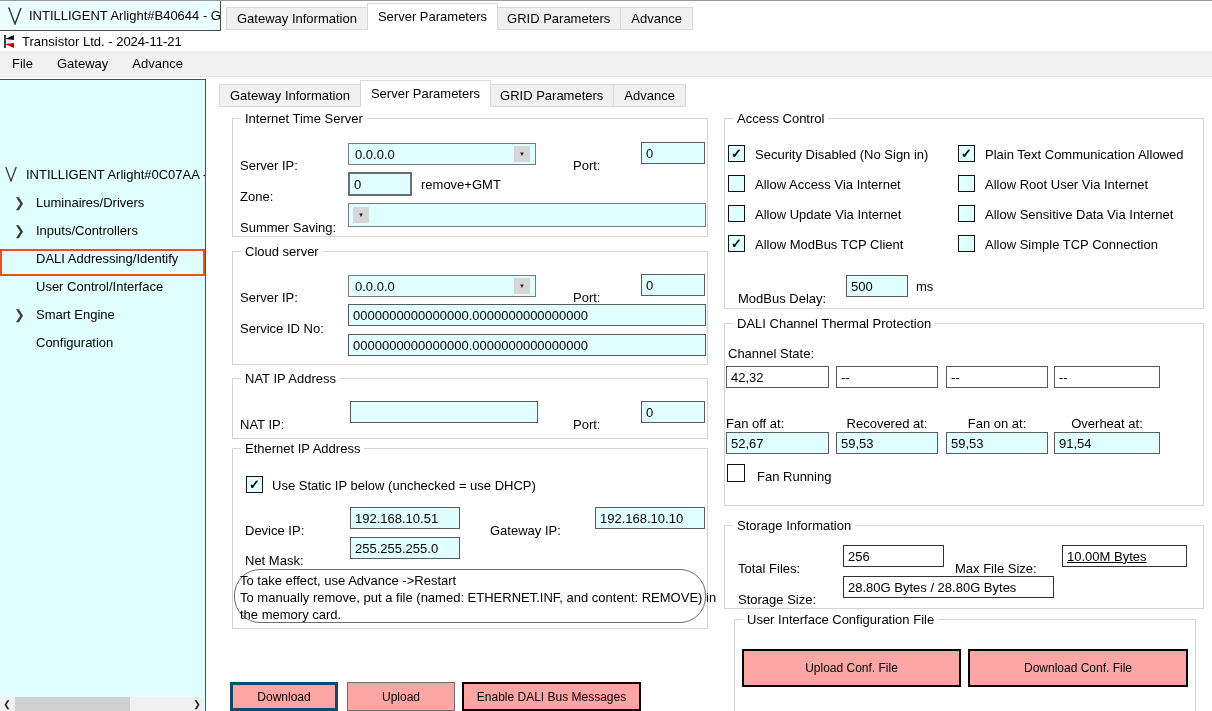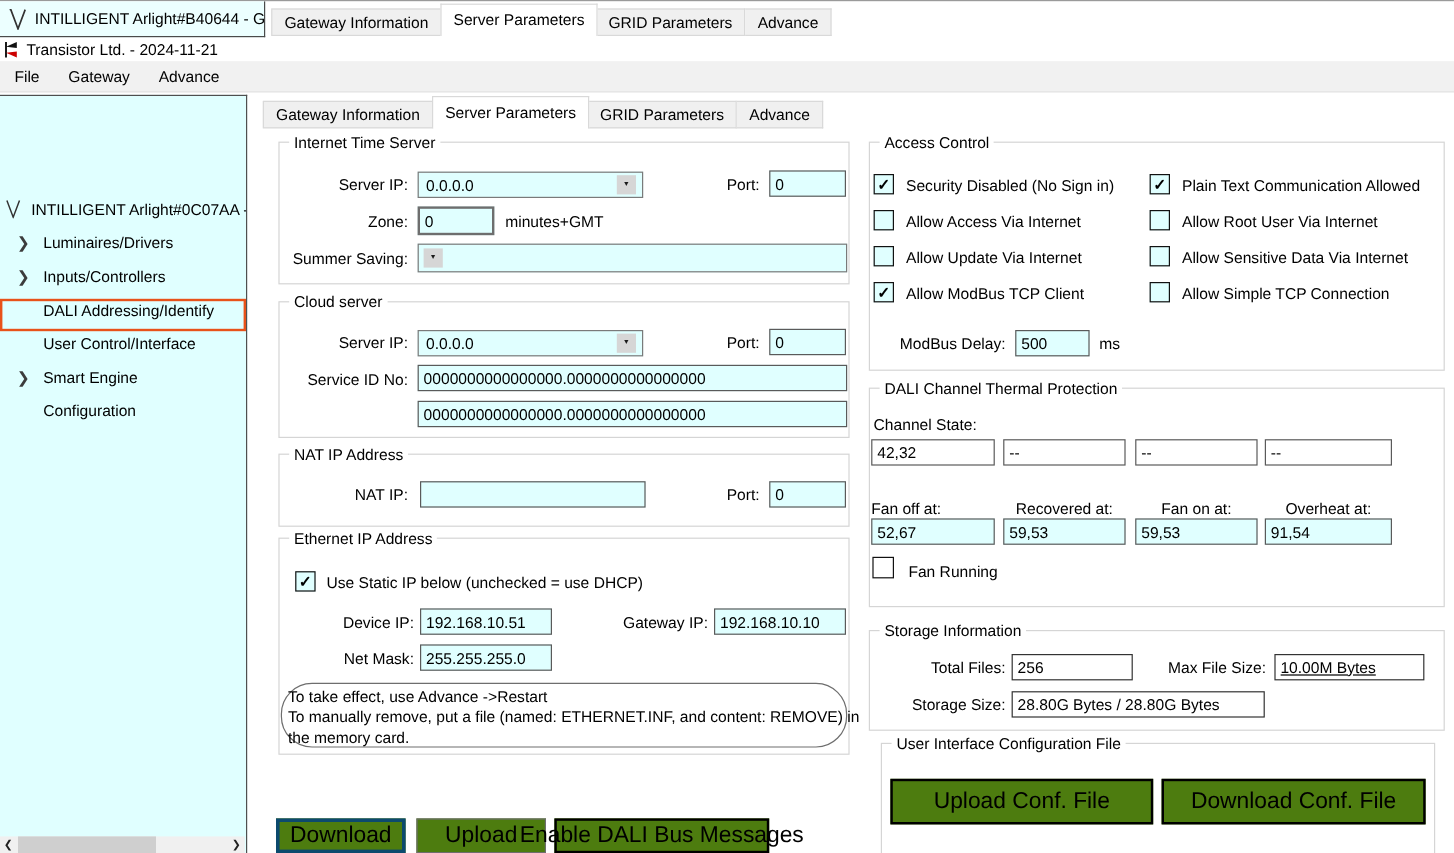--- a/index.html
+++ b/index.html
@@ -4,21 +4,21 @@
 <style>
   * { margin:0; padding:0; box-sizing:border-box; }
   html,body { background:#fff; }
   #app {
     position:relative; width:1212px; height:711px; overflow:hidden;
     font-family:"Liberation Sans", sans-serif; font-size:13px; color:#000;
     background:#fff; border-top:1px solid #9a9a9a;
   }
   .abs { position:absolute; }
   .lbl { position:absolute; white-space:nowrap; }
-  .r { text-align:right; }
+  .r { text-align:left;margin-top:12px; }
   
   .titlebox {
     left:0; top:0; width:221px; height:30px; background:#ecffff;
     border-right:1px solid #4a4a4a; border-bottom:1px solid #4a4a4a;
     display:flex; align-items:center; overflow:hidden;
   }
   .vlogo { width:16px; height:18px; margin:0 6px 0 7px; flex:0 0 auto; }
   .titlebox span { white-space:nowrap; }
   .menubar {
     left:0; top:50px; width:1212px; height:26px; background:#f1f1f1;
@@ -69,22 +69,22 @@
   .combo .carr {
     width:16px; height:16px; margin-right:1px; background:#d6d6d6;
     font-size:6px; display:flex; align-items:center; justify-content:center; color:#1a1a1a;
   }
   
   .cb { position:absolute; width:17px; height:17px; background:#e0ffff; border:1px solid #111;
         display:flex; align-items:center; justify-content:center; font-size:13px; font-weight:bold; }
   .cb.white { background:#fff; width:18px; height:18px; }
   
   .btn {
-    position:absolute; background:#4d7c0f; display:flex; align-items:center; justify-content:center;
-    font-size:19px; cursor:default; white-space:nowrap;
+    position:absolute; background:#fca5a5; display:flex; align-items:center; justify-content:center;
+    font-size:12px; cursor:default; white-space:nowrap;
   }
   .btn.b1 { border:1px solid #6e6e6e; }
   .btn.b2 { border:2px solid #000; }
   .btn.b3 { border:3px solid #0c4a6e; }
   .notebox { position:absolute; border:1px solid #6e6e6e; background:#fff; padding:2px 5px; line-height:17px; }
   .notebox div { white-space:nowrap; }
 </style>
 </head>
 <body>
 
@@ -174,21 +174,21 @@
   </div>
   <span class="lbl r" style="left:240px; top:145px; width:100px;">Server IP:</span>
   <div class="combo" style="left:348px; top:142px; width:188px;">
     <span class="cval">0.0.0.0</span>
     <span class="carr">▼</span>
   </div>
   <span class="lbl r" style="left:573px; top:145px; width:60px;">Port:</span>
   <input class="fld" style="left: 641px; top: 141px; width: 64px;" readonly="" value="0">
   <span class="lbl r" style="left:240px; top:176px; width:100px;">Zone:</span>
   <input class="fld thick" style="left: 348px; top: 171px; width: 64px; height: 24px;" readonly="" value="0">
-  <span class="lbl" style="left:421px; top:176px;">minutes+GMT</span>
+  <span class="lbl" style="left:421px; top:176px;">remove+GMT</span>
   <span class="lbl r" style="left:240px; top:207px; width:100px;">Summer Saving:</span>
   <div class="combo" style="left:348px; top:202px; width:358px; height:24px;">
     <span class="carr">▼</span>
   </div>
 
   <div class="grp" style="left:232px; top:250px; width:476px; height:114px;">
     <span class="gt">Cloud server</span>
   </div>
   <span class="lbl r" style="left:240px; top:277px; width:100px;">Server IP:</span>
   <div class="combo" style="left:348px; top:274px; width:188px;">

